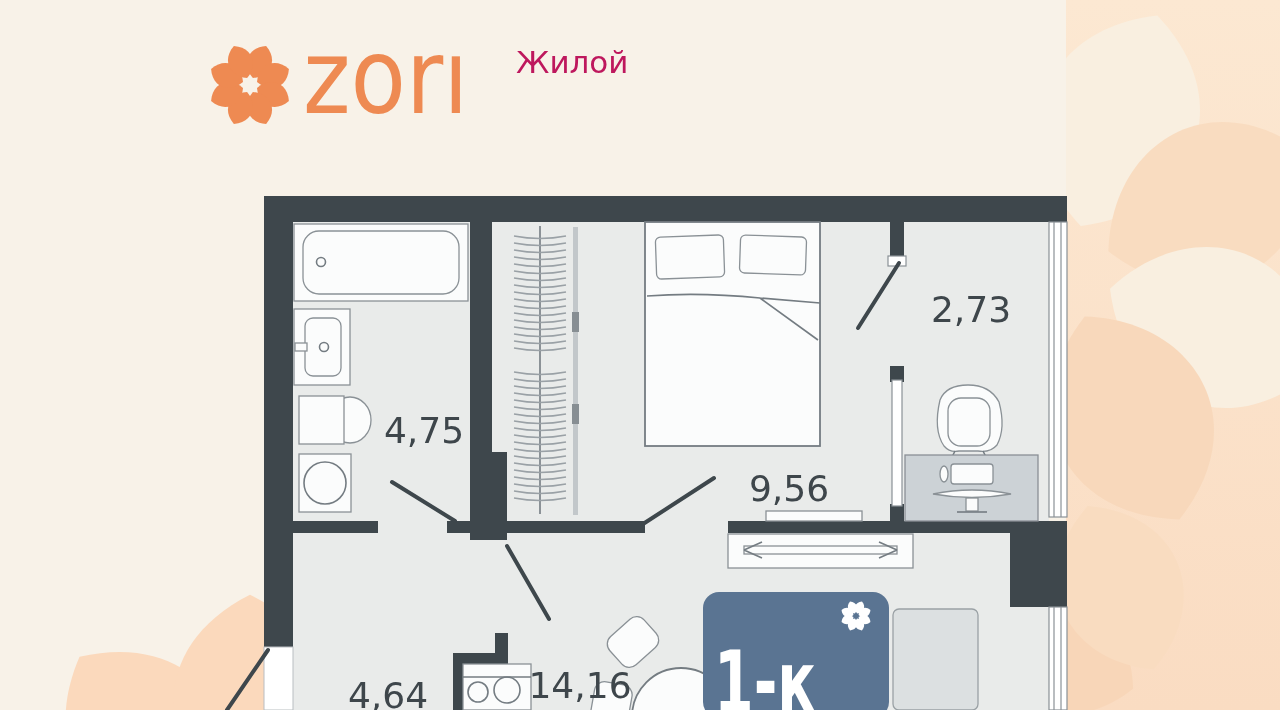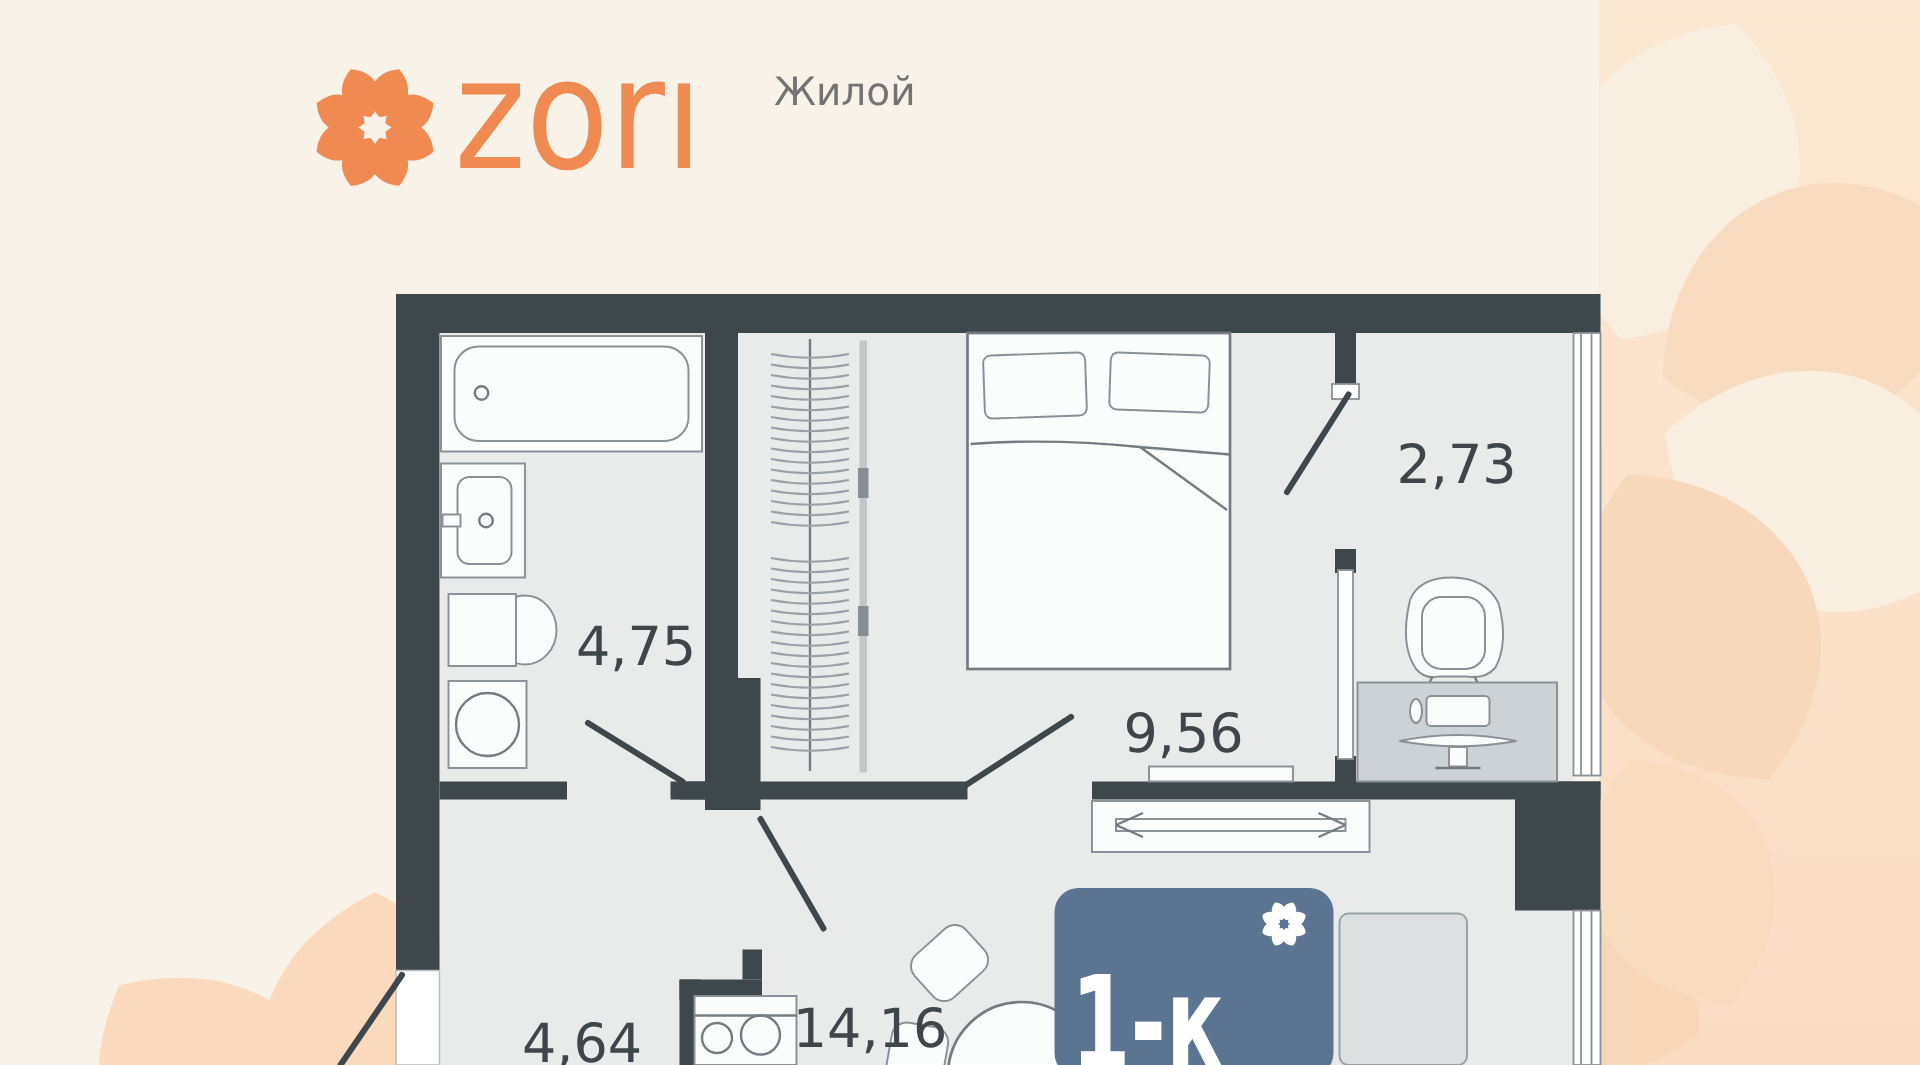--- a/index.html
+++ b/index.html
@@ -4,22 +4,22 @@
 <style>
   html,body{margin:0;padding:0;}
   .canvas{position:relative;width:1280px;height:710px;overflow:hidden;
           background:#f8f2e8;font-family:"DejaVu Sans",sans-serif;}
   .scene{position:absolute;left:0;top:0;}
   .brand{position:absolute;left:0;top:0;width:1145px;height:150px;}
   .brand-flower{position:absolute;left:205px;top:40px;}
   .brand-word{position:absolute;left:303px;top:26px;font-size:103px;line-height:1;
               color:#ee8a52;letter-spacing:0px;transform:scaleX(.88);transform-origin:left top;
               font-family:"DejaVu Sans",sans-serif;}
-  .brand-tag{position:absolute;left:516px;top:44px;font-size:26px;line-height:37px;
-             color:#737373;font-family:"DejaVu Sans",sans-serif;}
+  .brand-tag{position:absolute;left:516px;top:44px;font-size:31px;line-height:37px;
+             color:#be185d;font-family:"DejaVu Sans",sans-serif;}
   
   .wall{fill:#3e474c;}
   .floor{fill:#e9ebea;}
   .fix{fill:#fbfcfc;stroke:#747c82;stroke-width:1.8;}
   .fixthin{fill:#fbfcfc;stroke:#8a9196;stroke-width:1.3;}
   .ln{fill:none;stroke:#747c82;stroke-width:1.6;}
   .doorln{fill:none;stroke:#3e474c;stroke-width:4;stroke-linecap:round;}
   .glass{fill:#ffffff;stroke:#8a9196;stroke-width:1.2;}
   .arealabel{fill:#3e464b;font-size:36px;font-family:"DejaVu Sans",sans-serif;}
   #hangers path{fill:none;stroke:#9aa1a6;stroke-width:1.4;}

